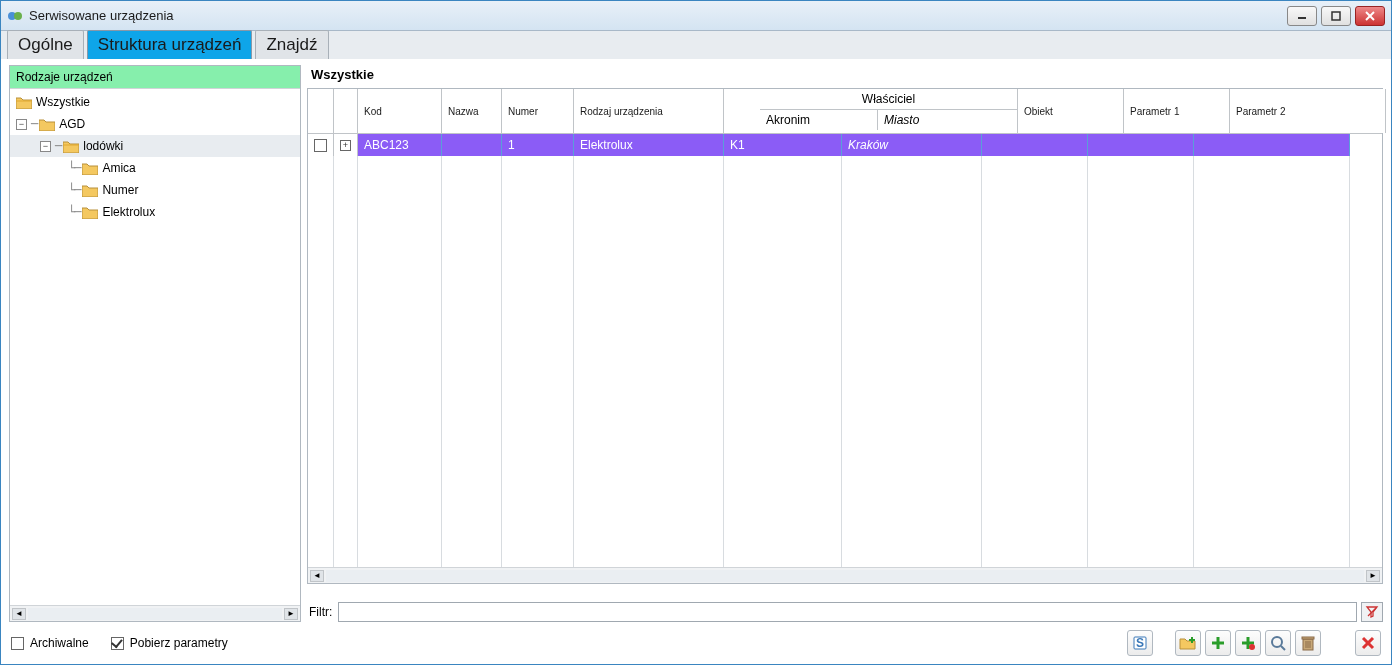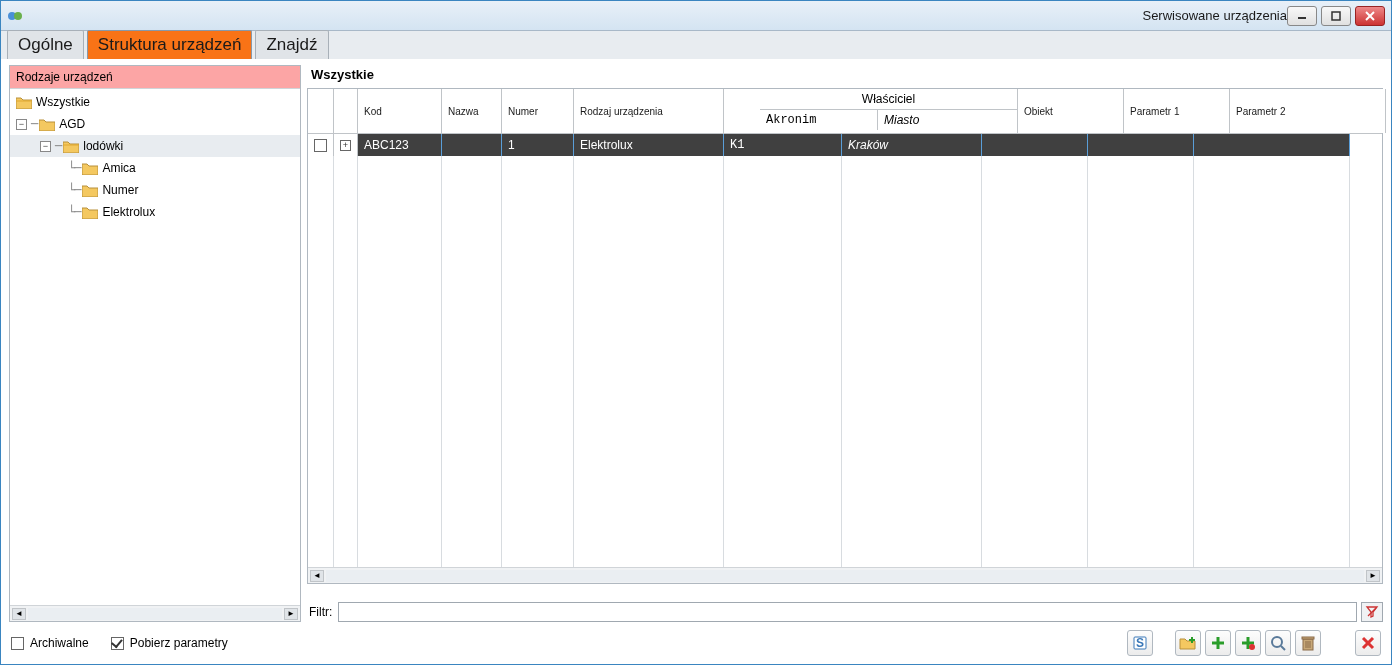--- a/index.html
+++ b/index.html
@@ -3,37 +3,37 @@
 <meta charset="utf-8">
 <style>
 * { box-sizing: border-box; margin: 0; padding: 0; font-family: "Segoe UI", Tahoma, sans-serif; font-size: 12px; }
 body { background: #fff; width: 1392px; height: 665px; overflow: hidden; }
 
 .window { width: 1392px; height: 665px; border: 1px solid #3a85c0; background: #fff; display: flex; flex-direction: column; }
 
 
 .title-bar { height: 30px; background: linear-gradient(#e8f0f8, #d4e4f2); display: flex; align-items: center; padding: 0 6px; border-bottom: 1px solid #a8b8c8; }
 .title-icon { width: 16px; height: 16px; margin-right: 6px; }
-.title-text { flex: 1; color: #1a1a1a; font-size: 13px; text-align: right; }
+.title-text { flex: 1; color: #1a1a1a; font-size: 13px; }
 .win-btns { display: flex; gap: 4px; }
 .win-btn { width: 30px; height: 20px; background: linear-gradient(#f8f8f8, #e0e0e0); border: 1px solid #888; border-radius: 3px; display: flex; align-items: center; justify-content: center; cursor: pointer; }
 .win-btn.close { background: linear-gradient(#e88, #c33); border-color: #922; }
 
 
 .tabs-row { height: 28px; background: #e8ecf0; display: flex; align-items: flex-end; padding-left: 6px; gap: 3px; padding-top: 4px; }
 .tab { padding: 4px 10px 4px 10px; border: 1px solid #a8b0b8; border-bottom: none; background: #e0e4e8; cursor: pointer; font-size: 17px; color: #1a1a1a; border-radius: 2px 2px 0 0; }
-.tab.active { background: #f97316; border-color: #8898a8; }
+.tab.active { background: #0ea5e9; border-color: #8898a8; }
 
 
 .content { flex: 1; display: flex; flex-direction: column; padding: 6px 8px 8px 8px; background: #fff; }
 .content-top { flex: 1; display: flex; gap: 6px; min-height: 0; }
 
 
 .tree-panel { width: 292px; border: 1px solid #b0b8c0; display: flex; flex-direction: column; background: #fff; }
-.tree-header { padding: 4px 6px; border-bottom: 1px solid #d0d4d8; font-size: 12px; background: #fca5a5; }
+.tree-header { padding: 4px 6px; border-bottom: 1px solid #d0d4d8; font-size: 12px; background: #86efac; }
 .tree-body { flex: 1; overflow: auto; padding: 2px 0; }
 .tree-node { display: flex; align-items: center; padding: 2px 4px; cursor: pointer; font-size: 12px; height: 22px; }
 .tree-node.sel { background: #e8ecf0; }
 .tree-toggle { width: 11px; height: 11px; border: 1px solid #888; background: #fff; display: flex; align-items: center; justify-content: center; font-size: 9px; line-height: 1; margin-right: 4px; color: #444; }
 .tree-line { color: #888; margin: 0 2px 0 0; font-family: monospace; letter-spacing: -1px; }
 .folder-icon { width: 16px; height: 13px; margin-right: 4px; }
 .tree-scroll-h { height: 16px; border-top: 1px solid #d0d4d8; background: #f0f2f4; display: flex; align-items: center; padding: 0 2px; }
 .scroll-arrow { width: 14px; height: 12px; background: #e0e4e8; border: 1px solid #c0c4c8; display: flex; align-items: center; justify-content: center; font-size: 8px; cursor: pointer; }
 .scroll-track { flex: 1; height: 12px; background: #eaeef2; margin: 0 2px; }
 
@@ -45,21 +45,21 @@
 .grid-header .gh { border-right: 1px solid #c0c4c8; padding: 4px 6px; font-size: 10px; background: #fff; display: flex; align-items: center; color: #1a1a1a; }
 .gh-spanner { display: flex; flex-direction: column; border-right: 1px solid #c0c4c8; }
 .gh-span-top { text-align: center; border-bottom: 1px solid #c0c4c8; padding: 3px 0; font-size: 12px; }
 .gh-span-bot { display: flex; }
 .gh-sub { border-right: 1px solid #c0c4c8; padding: 3px 6px; font-size: 12px; }
 .gh-sub:last-child { border-right: none; }
 .grid-body { flex: 1; overflow: auto; background: #fff; position: relative; }
 .grid-cols-overlay { position: absolute; inset: 0; display: flex; pointer-events: none; }
 .grid-cols-overlay div { border-right: 1px solid #d8dce0; }
 .grid-row { display: flex; height: 22px; align-items: stretch; position: relative; z-index: 1; }
-.grid-row.sel .gc { background: #404040; color: #fff; }
+.grid-row.sel .gc { background: #8b5cf6; color: #fff; }
 .gc { border-right: 1px solid #5a9ed8; padding: 3px 6px; font-size: 12px; overflow: hidden; white-space: nowrap; display: flex; align-items: center; }
 .gc.chk { background: #fff !important; color: #000 !important; justify-content: center; border-right-color: #c0c4c8; padding: 0; }
 .gc.exp { background: #fff !important; color: #000 !important; justify-content: center; border-right-color: #c0c4c8; padding: 0; }
 .row-expand { width: 11px; height: 11px; border: 1px solid #666; background: #fff; display: flex; align-items: center; justify-content: center; font-size: 9px; line-height: 1; color: #333; }
 .grid-hscroll { height: 16px; border-top: 1px solid #d0d4d8; background: #f0f2f4; display: flex; align-items: center; padding: 0 2px; }
 
 .filter-row { display: flex; align-items: center; gap: 4px; margin-top: 18px; }
 .filter-label { font-size: 12px; padding: 0 2px; }
 .filter-input { flex: 1; height: 20px; border: 1px solid #a0a8b0; padding: 0 4px; font-size: 12px; }
 .filter-clear { width: 22px; height: 20px; border: 1px solid #a0a8b0; background: #f0f2f4; display: flex; align-items: center; justify-content: center; cursor: pointer; }
@@ -73,21 +73,21 @@
 .btn-group { display: flex; gap: 4px; align-items: center; }
 .icon-btn { width: 26px; height: 26px; border: 1px solid #b0b8c0; background: linear-gradient(#fdfdfd,#ececec); border-radius: 3px; display: flex; align-items: center; justify-content: center; cursor: pointer; }
 
 
 .w-chk   { width: 26px; flex: 0 0 26px; }
 .w-exp   { width: 24px; flex: 0 0 24px; }
 .w-kod   { width: 84px; flex: 0 0 84px; }
 .w-nazwa { width: 60px; flex: 0 0 60px; }
 .w-numer { width: 72px; flex: 0 0 72px; }
 .w-rodzaj{ width: 150px; flex: 0 0 150px; }
-.w-akr   { width: 118px; flex: 0 0 118px; font-family: Liberation Mono, monospace; }
+.w-akr   { width: 118px; flex: 0 0 118px; }
 .w-miasto{ width: 140px; flex: 0 0 140px; font-style: italic; }
 .w-obiekt{ width: 106px; flex: 0 0 106px; }
 .w-par1  { width: 106px; flex: 0 0 106px; }
 .w-par2  { width: 156px; flex: 0 0 156px; }
 .gh.tall { height: 44px; }
 </style>
 </head>
 <body>
 
 <div class="window">

